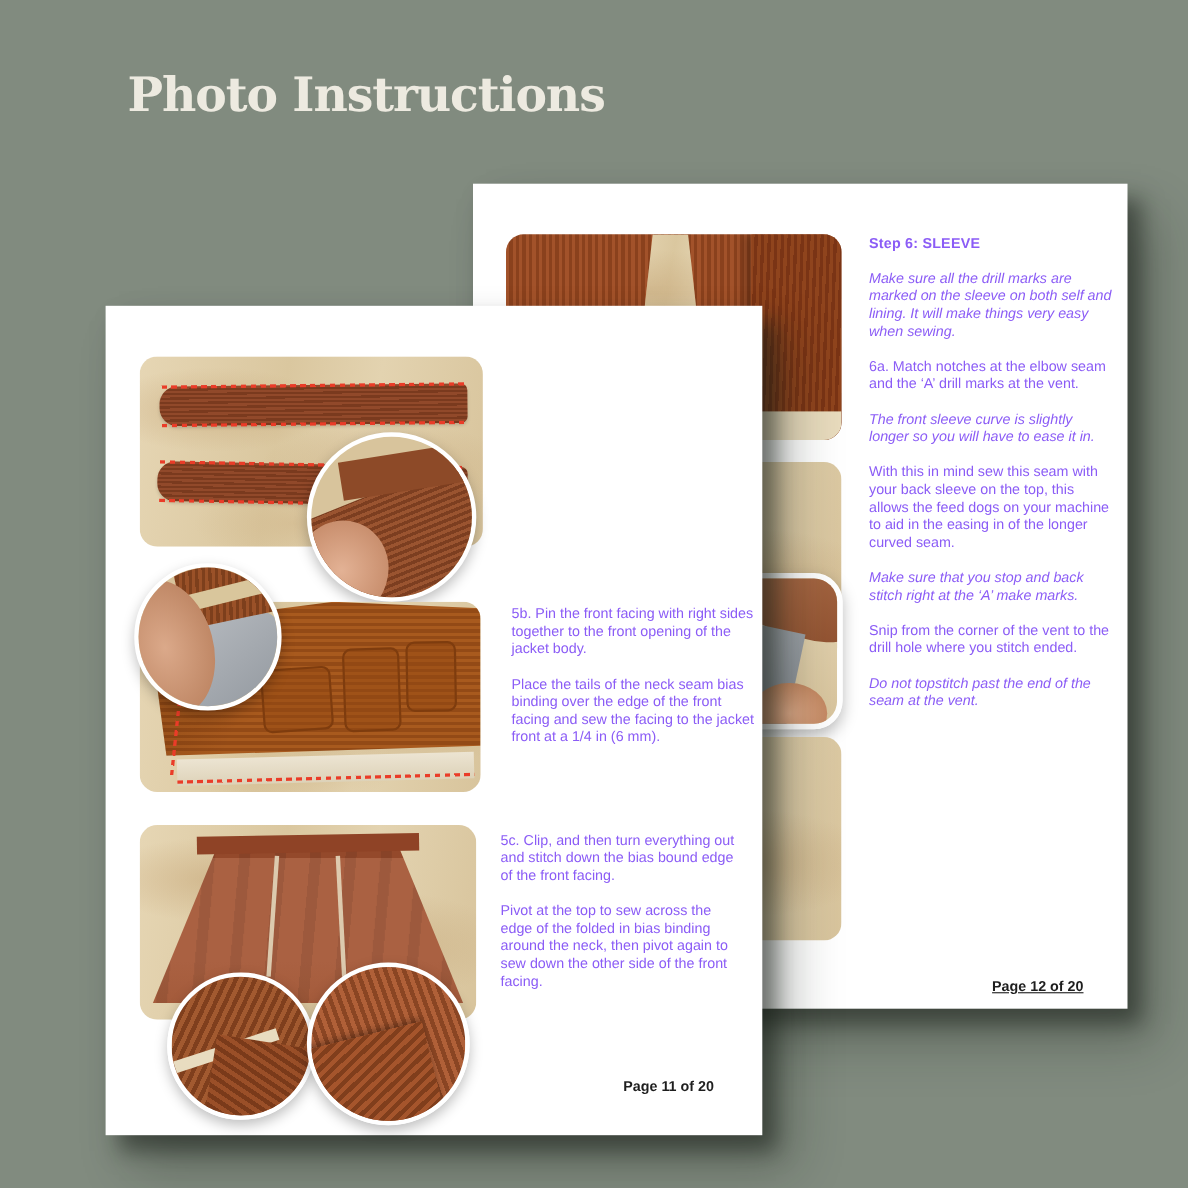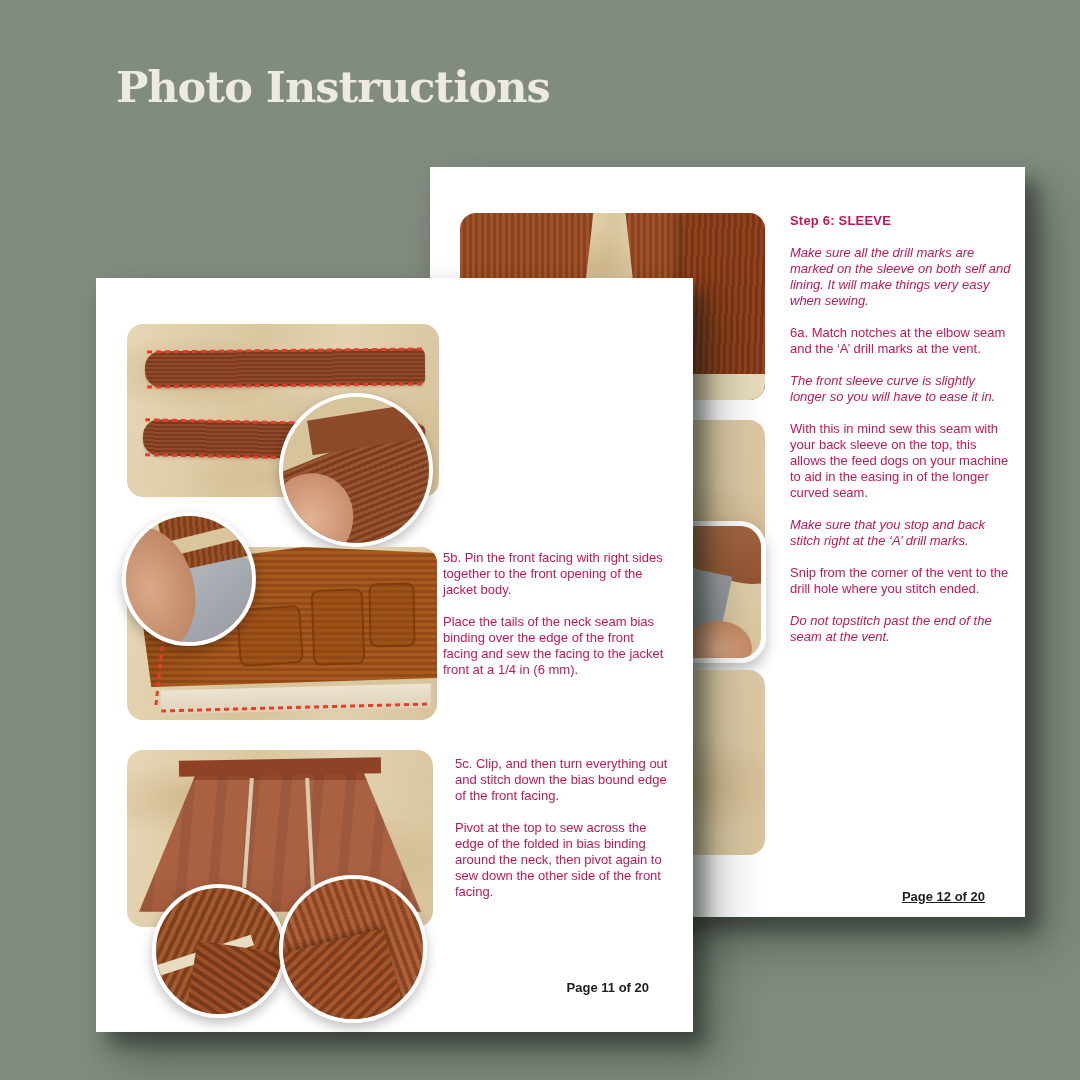--- a/index.html
+++ b/index.html
@@ -5,21 +5,21 @@
   html,body{margin:0;padding:0;}
   .canvas{position:relative;width:1080px;height:1080px;background:#818B7F;overflow:hidden;
           font-family:"Liberation Sans","DejaVu Sans",sans-serif;}
   .title{position:absolute;left:116px;top:62px;margin:0;font-family:"DejaVu Serif","Liberation Serif",serif;
          font-weight:700;font-size:43px;letter-spacing:-1px;color:#EDEAE0;}
   .page{position:absolute;background:#fff;box-shadow:12px 14px 18px rgba(22,28,22,.50),26px 30px 44px rgba(22,28,22,.28);}
   .page-right{left:430px;top:167px;width:595px;height:750px;}
   .page-left{left:96px;top:278px;width:597px;height:754px;}
 
   
-  .tcol{position:absolute;width:224px;color:#be185d;font-size:13px;line-height:16px;}
+  .tcol{position:absolute;width:224px;color:#8b5cf6;font-size:13px;line-height:16px;}
   .tcol h2{margin:0 0 16px 0;font-size:13px;line-height:16px;font-weight:700;letter-spacing:.2px;}
   .tcol p{margin:0 0 16px 0;}
   .tcol p.it{font-style:italic;}
   .tcol p.gap{margin-top:26px;}
   .pagenum{position:absolute;font-size:13px;font-weight:700;color:#1E1E1E;}
 
   
   .photo{position:absolute;border-radius:16px;overflow:hidden;}
   .ply{background:
      radial-gradient(150px 55px at 22% 28%,rgba(200,170,125,.6),rgba(0,0,0,0) 70%),
@@ -138,21 +138,21 @@
     </div>
 
     <div class="photo ply" style="left:30px;top:503px;width:305px;height:185px;" aria-label="Plywood table surface"></div>
 
     <div class="tcol" style="left:360px;top:46px;">
       <h2>Step 6: SLEEVE</h2>
       <p class="it">Make sure all the drill marks are marked on the sleeve on both self and lining. It will make things very easy when sewing.</p>
       <p>6a. Match notches at the elbow seam and the ‘A’ drill marks at the vent.</p>
       <p class="it">The front sleeve curve is slightly longer so you will have to ease it in.</p>
       <p>With this in mind sew this seam with your back sleeve on the top, this allows the feed dogs on your machine to aid in the easing in of the longer curved seam.</p>
-      <p class="it">Make sure that you stop and back stitch right at the ‘A’ drill marks.</p>
+      <p class="it">Make sure that you stop and back stitch right at the ‘A’ make marks.</p>
       <p>Snip from the corner of the vent to the drill hole where you stitch ended.</p>
       <p class="it">Do not topstitch past the end of the seam at the vent.</p>
     </div>
 
     <div class="pagenum" style="right:40px;top:722px;text-decoration:underline;">Page 12 of 20</div>
   </section>
 
   <section class="page page-left">
 
     <div class="photo ply" style="left:31px;top:46px;width:312px;height:173px;" aria-label="Two corduroy front-facing strips with red-stitched bias-bound edges on a plywood table, with a circular close-up of a hand holding the bound strip">
@@ -188,21 +188,21 @@
       <div class="bindline bl2"></div>
     </div>
     <div class="inset cordA" style="left:56px;top:606px;width:126px;height:126px;">
       <div class="bindL"></div>
       <div class="shadeA"></div>
     </div>
     <div class="inset cordB" style="left:183px;top:597px;width:140px;height:140px;">
       <div class="foldB"></div>
     </div>
 
-    <div class="tcol" style="left:347px;top:272px;">
+    <div class="tcol" style="left:369px;top:272px;">
       <p>5b. Pin the front facing with right sides together to the front opening of the jacket body.</p>
       <p>Place the tails of the neck seam bias binding over the edge of the front facing and sew the facing to the jacket front at a 1/4 in (6 mm).</p>
     </div>
     <div class="tcol" style="left:359px;top:478px;">
       <p>5c. Clip, and then turn everything out and stitch down the bias bound edge of the front facing.</p>
       <p>Pivot at the top to sew across the edge of the folded in bias binding around the neck, then pivot again to sew down the other side of the front facing.</p>
     </div>
 
     <div class="pagenum" style="right:44px;top:702px;">Page 11 of 20</div>
   </section>

